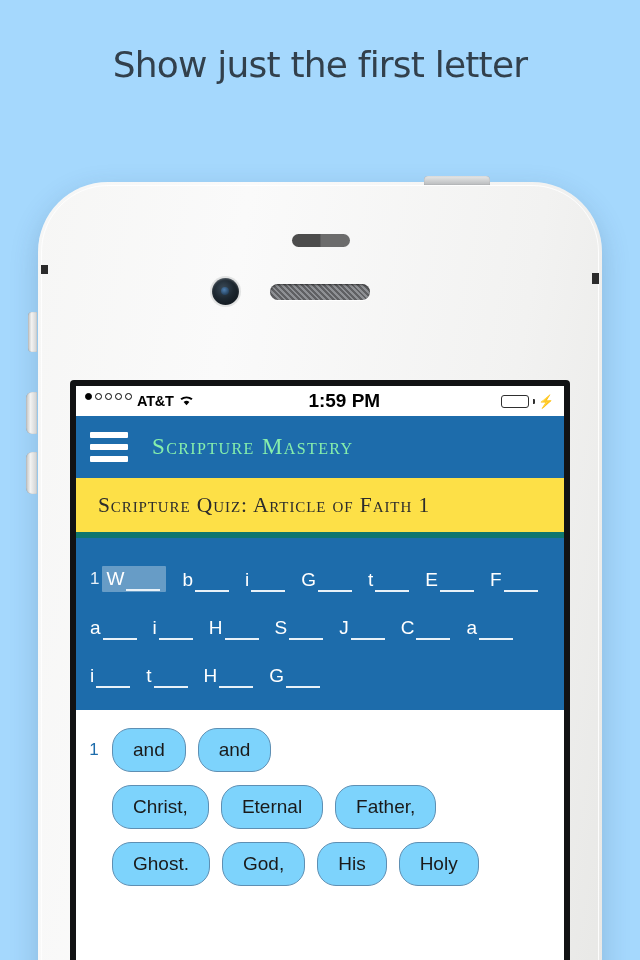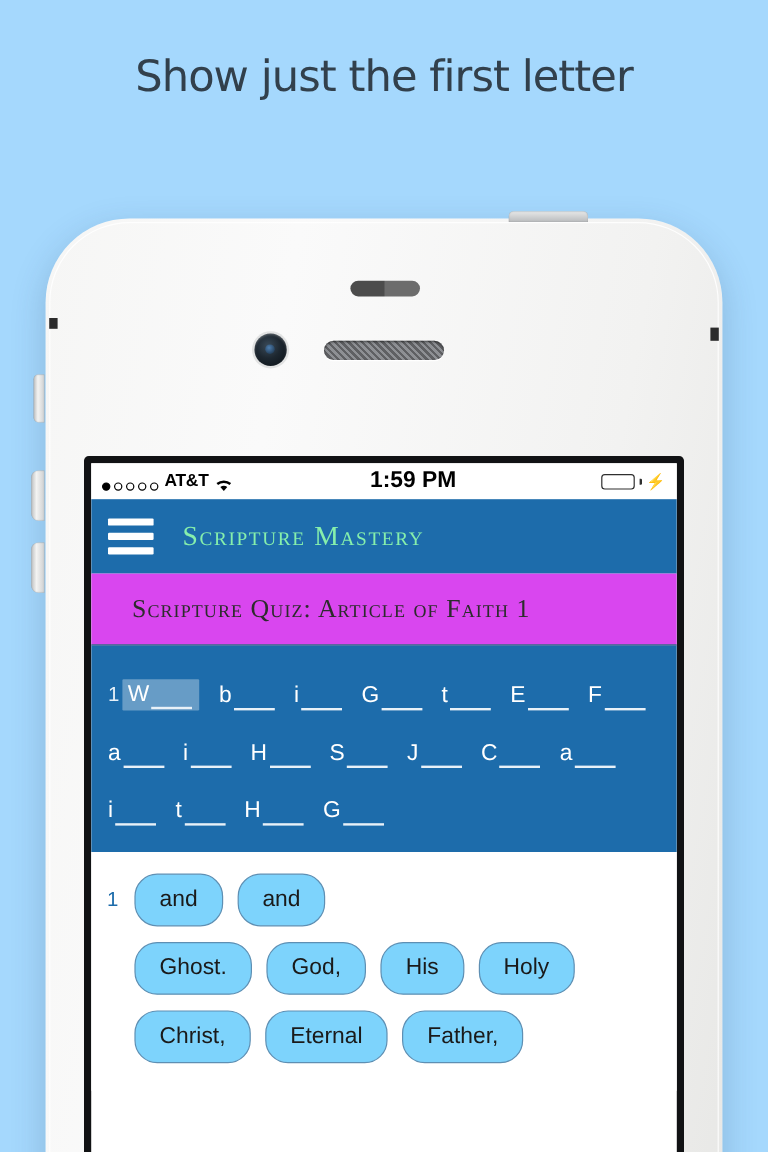--- a/index.html
+++ b/index.html
@@ -97,21 +97,21 @@
   }
 
   
   .statusbar {
     height:30px; background:#fff;
     display:flex; align-items:center;
     padding:0 9px;
     font-size:14px; font-weight:bold; color:#000;
     font-family:"Liberation Sans", sans-serif;
   }
-  .sb-left { display:flex; align-items:flex-end; gap:5px; }
+  .sb-left { display:flex; align-items:flex-start; gap:5px; }
   .dots { display:flex; align-items:center; gap:3px; }
   .dot { width:7px; height:7px; border-radius:50%; border:1.2px solid #000; }
   .dot.filled { background:#000; }
   .carrier { font-size:14.5px; letter-spacing:-0.2px; }
   .wifi { width:15px; height:12px; position:relative; }
   .sb-center { flex:1; text-align:center; font-size:19px; padding-right:6px; }
   .sb-right { display:flex; align-items:center; gap:3px; }
   .battery { width:28px; height:13px; border:1.3px solid #2f2f2f; border-radius:3px; padding:1.5px; }
   .battery-fill { height:100%; background:#4cd764; border-radius:1px; }
   .battery-cap { width:2px; height:5px; background:#2f2f2f; border-radius:0 1px 1px 0; margin-left:1px; }
@@ -124,23 +124,23 @@
   }
   .hamburger { width:38px; display:flex; flex-direction:column; gap:6px; cursor:pointer; }
   .hamburger span { display:block; height:6px; background:#fff; border-radius:1px; }
   .app-title {
     color:#86efac; font-family:"Liberation Serif", serif;
     font-size:23px; font-variant:small-caps; letter-spacing:1.4px;
   }
 
   
   .quizband {
-    height:60px; background:#d946ef;
-    display:flex; align-items:center; padding-left:34px;
-    border-bottom:1px solid #0f766e;
+    height:60px; background:#fde047;
+    display:flex; align-items:center; padding-left:22px;
+    border-bottom:6px solid #0f766e;
   }
   .quiz-title {
     color:#2c2c2c; font-family:"Liberation Serif", serif;
     font-size:21.5px; font-variant:small-caps; letter-spacing:0.9px;
   }
 
   
   .blanks {
     background:#1d6cab; color:#fff;
     padding:16px 14px 22px 14px;
@@ -322,26 +322,26 @@
         </div>
       </div>
 
     <div class="answers" id="answers">
         <div class="answer-row">
           <span class="row-num">1</span>
           <button class="chip">and</button>
           <button class="chip">and</button>
         </div>
         <div class="answer-row indent">
+          <button class="chip">Christ,</button>
+          <button class="chip">Eternal</button>
+          <button class="chip">Father,</button>
+        </div>
+        <div class="answer-row indent">
           <button class="chip">Ghost.</button>
           <button class="chip">God,</button>
           <button class="chip">His</button>
           <button class="chip">Holy</button>
         </div>
-        <div class="answer-row indent">
-          <button class="chip">Christ,</button>
-          <button class="chip">Eternal</button>
-          <button class="chip">Father,</button>
-        </div>
       </div>
 
   </div>
 </div>
 
 </body></html>

